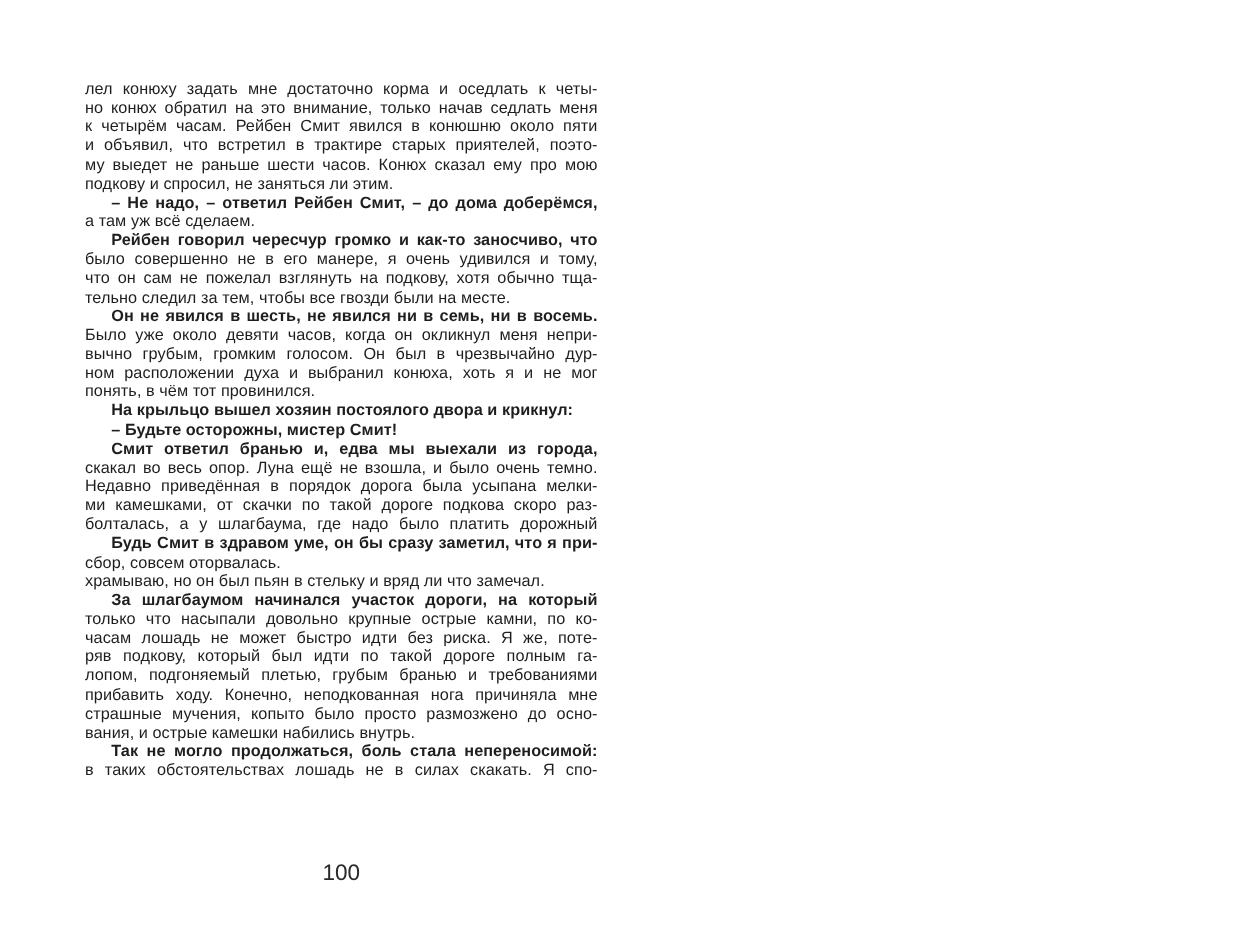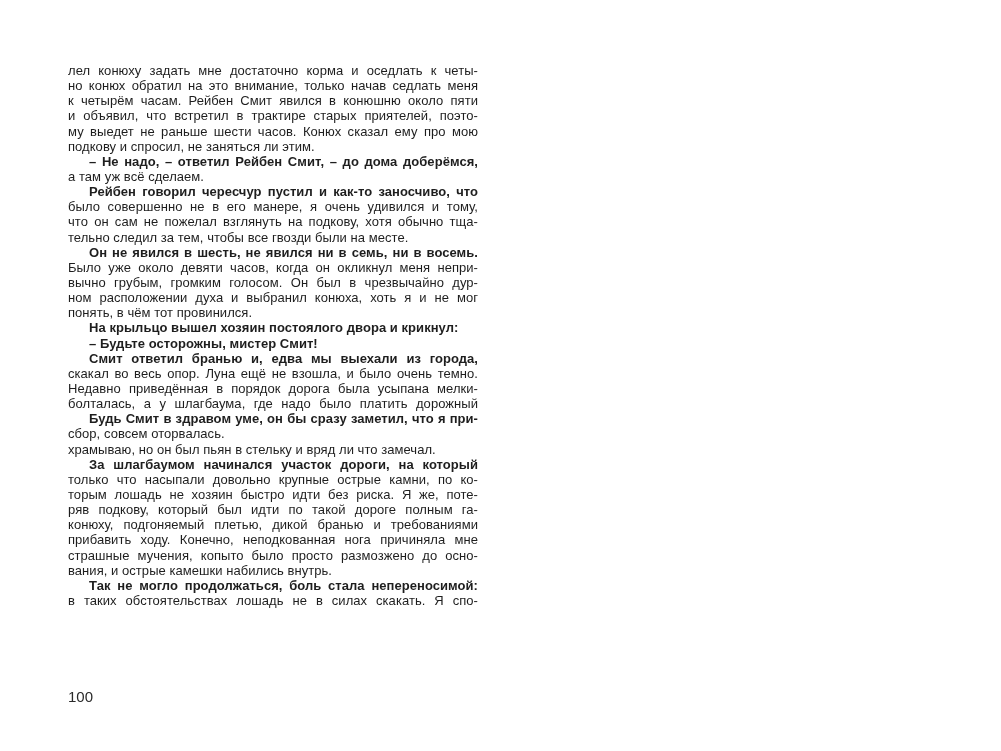--- a/index.html
+++ b/index.html
@@ -25,62 +25,63 @@
     overflow:hidden;
     text-align:justify;
     text-align-last:justify;
     letter-spacing:0.05px;
   }
   .line.para-end { text-align-last:left; }
   .line.indent  { padding-left:21px;font-weight:bold; }
 
   .page-number {
     position:absolute; left:68px; top:688px; width:410px;
-    font-size:15px; color:#2a2a2a;
+    text-align:center; font-size:18px; color:#2a2a2a;
   }
 </style>
 </head>
 <body>
 
 <div class="book">
 
   <div class="page page-left">
     <div class="text-block">
 
     <div class="line">лел конюху задать мне достаточно корма и оседлать к четы-</div>
         <div class="line">но конюх обратил на это внимание, только начав седлать меня</div>
         <div class="line">к четырём часам. Рейбен Смит явился в конюшню около пяти</div>
         <div class="line">и объявил, что встретил в трактире старых приятелей, поэто-</div>
         <div class="line">му выедет не раньше шести часов. Конюх сказал ему про мою</div>
         <div class="line para-end">подкову и спросил, не заняться ли этим.</div>
         <div class="line indent">– Не надо, – ответил Рейбен Смит, – до дома доберёмся,</div>
         <div class="line para-end">а там уж всё сделаем.</div>
-        <div class="line indent">Рейбен говорил чересчур пустил и как-то заносчиво, что</div>
+        <div class="line indent">Рейбен говорил чересчур громко и как-то заносчиво, что</div>
         <div class="line">было совершенно не в его манере, я очень удивился и тому,</div>
         <div class="line">что он сам не пожелал взглянуть на подкову, хотя обычно тща-</div>
         <div class="line para-end">тельно следил за тем, чтобы все гвозди были на месте.</div>
         <div class="line indent">Он не явился в шесть, не явился ни в семь, ни в восемь.</div>
         <div class="line">Было уже около девяти часов, когда он окликнул меня непри-</div>
         <div class="line">вычно грубым, громким голосом. Он был в чрезвычайно дур-</div>
         <div class="line">ном расположении духа и выбранил конюха, хоть я и не мог</div>
         <div class="line para-end">понять, в чём тот провинился.</div>
         <div class="line indent para-end">На крыльцо вышел хозяин постоялого двора и крикнул:</div>
         <div class="line indent para-end">– Будьте осторожны, мистер Смит!</div>
         <div class="line indent">Смит ответил бранью и, едва мы выехали из города, пустил</div>
         <div class="line">скакал во весь опор. Луна ещё не взошла, и было очень темно.</div>
         <div class="line">Недавно приведённая в порядок дорога была усыпана мелки-</div>
+        <div class="line">ми камешками, от скачки по такой дороге подкова скоро раз-</div>
         <div class="line">болталась, а у шлагбаума, где надо было платить дорожный</div>
         <div class="line indent">Будь Смит в здравом уме, он бы сразу заметил, что я при-</div>
         <div class="line para-end">сбор, совсем оторвалась.</div>
         <div class="line para-end">храмываю, но он был пьян в стельку и вряд ли что замечал.</div>
         <div class="line indent">За шлагбаумом начинался участок дороги, на который</div>
         <div class="line">только что насыпали довольно крупные острые камни, по ко-</div>
-        <div class="line">торым лошадь не хозяин быстро идти без риска. Я же, поте-</div>
+        <div class="line">часам лошадь не может быстро идти без риска. Я же, поте-</div>
         <div class="line">ряв подкову, который был идти по такой дороге полным га-</div>
-        <div class="line">конюху, подгоняемый плетью, дикой бранью и требованиями</div>
+        <div class="line">лопом, подгоняемый плетью, грубым бранью и требованиями</div>
         <div class="line">прибавить ходу. Конечно, неподкованная нога причиняла мне</div>
         <div class="line">страшные мучения, копыто было просто размозжено до осно-</div>
         <div class="line para-end">вания, и острые камешки набились внутрь.</div>
         <div class="line indent">Так не могло продолжаться, боль стала непереносимой:</div>
         <div class="line">в таких обстоятельствах лошадь не в силах скакать. Я спо-</div>
       </div>
     <div class="page-number">100</div>
   </div>
 
   <div class="page page-right">

